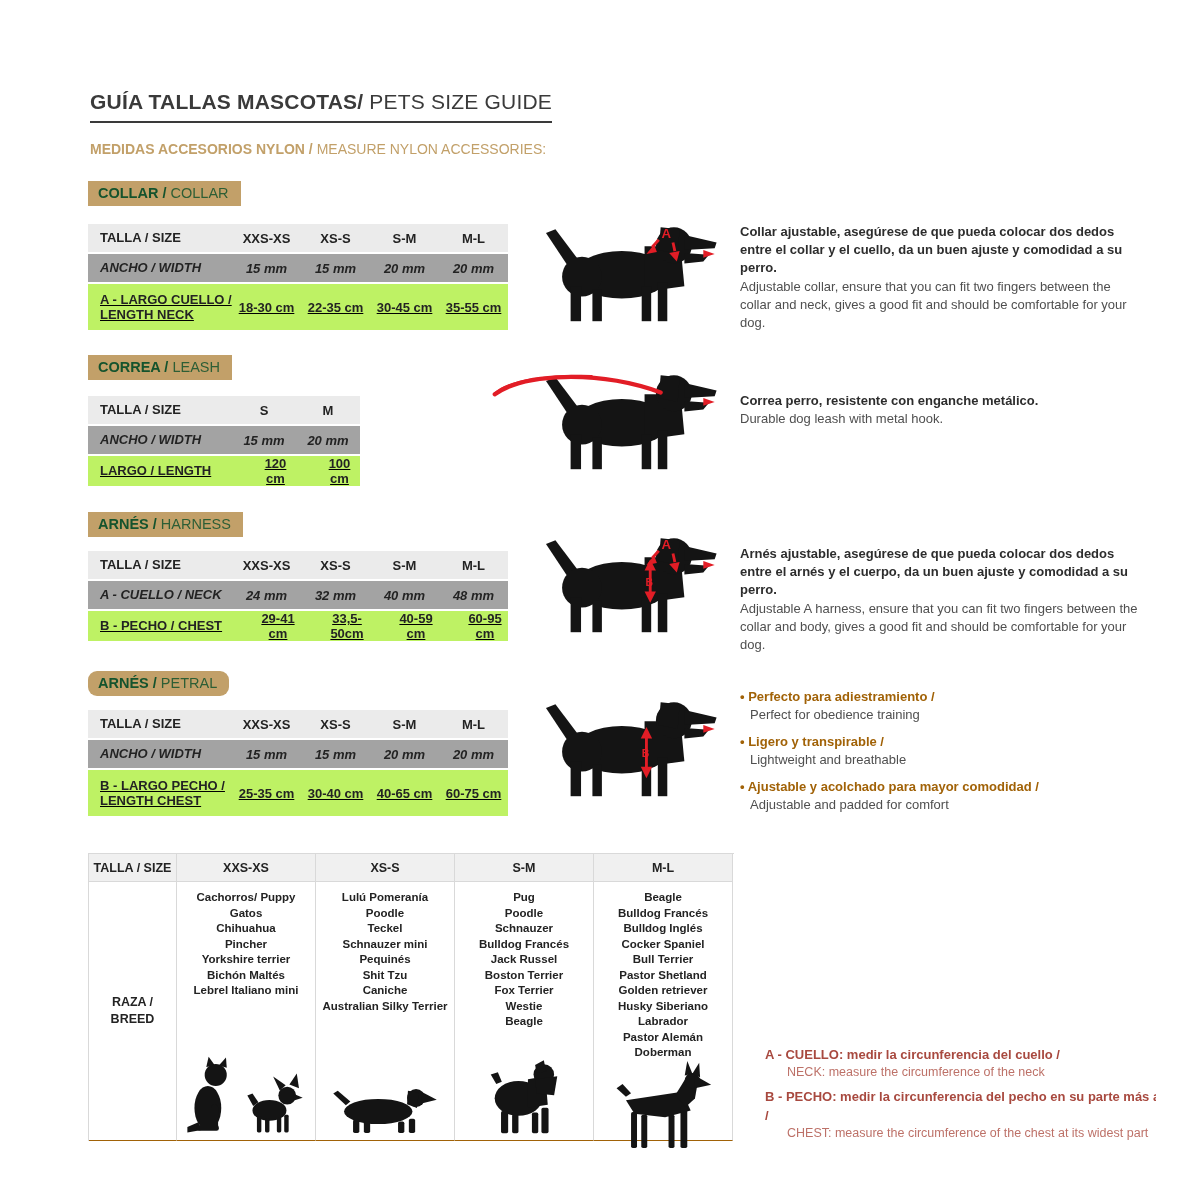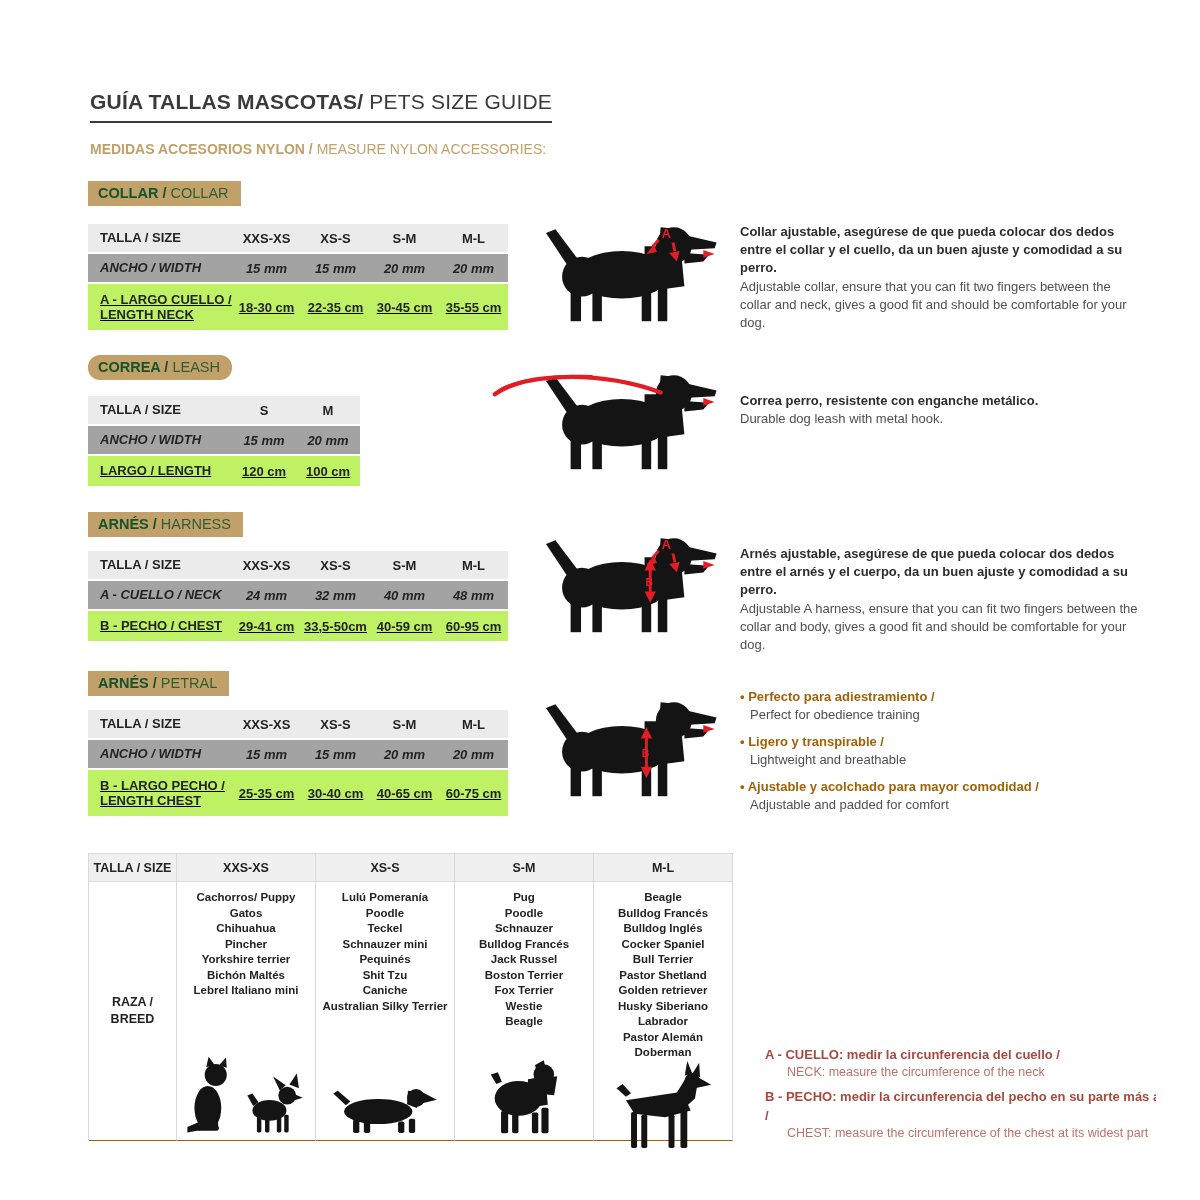--- a/index.html
+++ b/index.html
@@ -21,21 +21,21 @@
   .badge .es{font-weight:bold;}
   .badge .en{font-weight:400;opacity:.85;}
 
   
   .sizes-table{width:420px;}
   .sizes-table.narrow{width:272px;}
   .t-row{display:flex;border-bottom:2px solid #fff;}
   .t-row.head{background:#ebebeb;}
   .t-row.shade{background:#a3a3a3;font-style:italic;}
   .t-row.plain{background:#bef264;text-decoration:underline;}
-  .h28{height:28px;} .h30{height:30px;} .h46{height:46px;}
+  .h28{height:28px;} .h30{height:30px;gap:23px;} .h46{height:46px;}
   .t-label{flex:0 0 132px;display:flex;align-items:center;padding-left:12px;
            font-weight:bold;font-size:13px;color:#232323;line-height:1.18;}
   .t-cell{flex:1;display:flex;align-items:center;justify-content:center;
           font-weight:bold;font-size:13px;color:#232323;text-align:center;}
 
   
   .desc{width:402px;font-size:13px;line-height:1.4;}
   .desc .es{font-weight:bold;color:#2d2d2d;}
   .desc .en{color:#4f4f4f;}
 
@@ -133,21 +133,21 @@
       <path d="M140,28 L142,37" stroke="#e21d26" stroke-width="3" fill="none"></path>
       <polygon points="136,39 147,37 144,48" fill="#e21d26"></polygon>
     </g>
   </svg>
 
   <div class="abs desc" style="left:740px;top:223px;">
     <div class="es">Collar ajustable, asegúrese de que pueda colocar dos dedos entre el collar y el cuello, da un buen ajuste y comodidad a su perro.</div>
     <div class="en">Adjustable collar, ensure that you can fit two fingers between the collar and neck, gives a good fit and should be comfortable for your dog.</div>
   </div>
 
-  <div class="abs badge" style="left:88px;top:355px;border-radius:12px;"><span class="es">CORREA / </span><span class="en">LEASH</span></div>
+  <div class="abs badge" style="left:88px;top:355px;"><span class="es">CORREA / </span><span class="en">LEASH</span></div>
 
   <div class="abs sizes-table narrow" style="left:88px;top:396px;">
     <div class="t-row head h28">
       <div class="t-label">TALLA / SIZE</div>
       <div class="t-cell">S</div>
       <div class="t-cell">M</div>
     </div>
     <div class="t-row shade h28">
       <div class="t-label">ANCHO / WIDTH</div>
       <div class="t-cell">15 mm</div>
@@ -212,21 +212,21 @@
       <polygon points="110,68 122,68 116,80" fill="#e21d26"></polygon>
       <text x="111" y="62" class="redlbl small">B</text>
     </g>
   </svg>
 
   <div class="abs desc" style="left:740px;top:545px;">
     <div class="es">Arnés ajustable, asegúrese de que pueda colocar dos dedos entre el arnés y el cuerpo, da un buen ajuste y comodidad a su perro.</div>
     <div class="en">Adjustable A harness, ensure that you can fit two fingers between the collar and body, gives a good fit and should be comfortable for your dog.</div>
   </div>
 
-  <div class="abs badge" style="left:88px;top:671px;"><span class="es">ARNÉS / </span><span class="en">PETRAL</span></div>
+  <div class="abs badge" style="left:88px;top:671px;border-radius:9px;"><span class="es">ARNÉS / </span><span class="en">PETRAL</span></div>
 
   <div class="abs sizes-table" style="left:88px;top:710px;">
     <div class="t-row head h28">
       <div class="t-label">TALLA / SIZE</div>
       <div class="t-cell">XXS-XS</div>
       <div class="t-cell">XS-S</div>
       <div class="t-cell">S-M</div>
       <div class="t-cell">M-L</div>
     </div>
     <div class="t-row shade h28">

